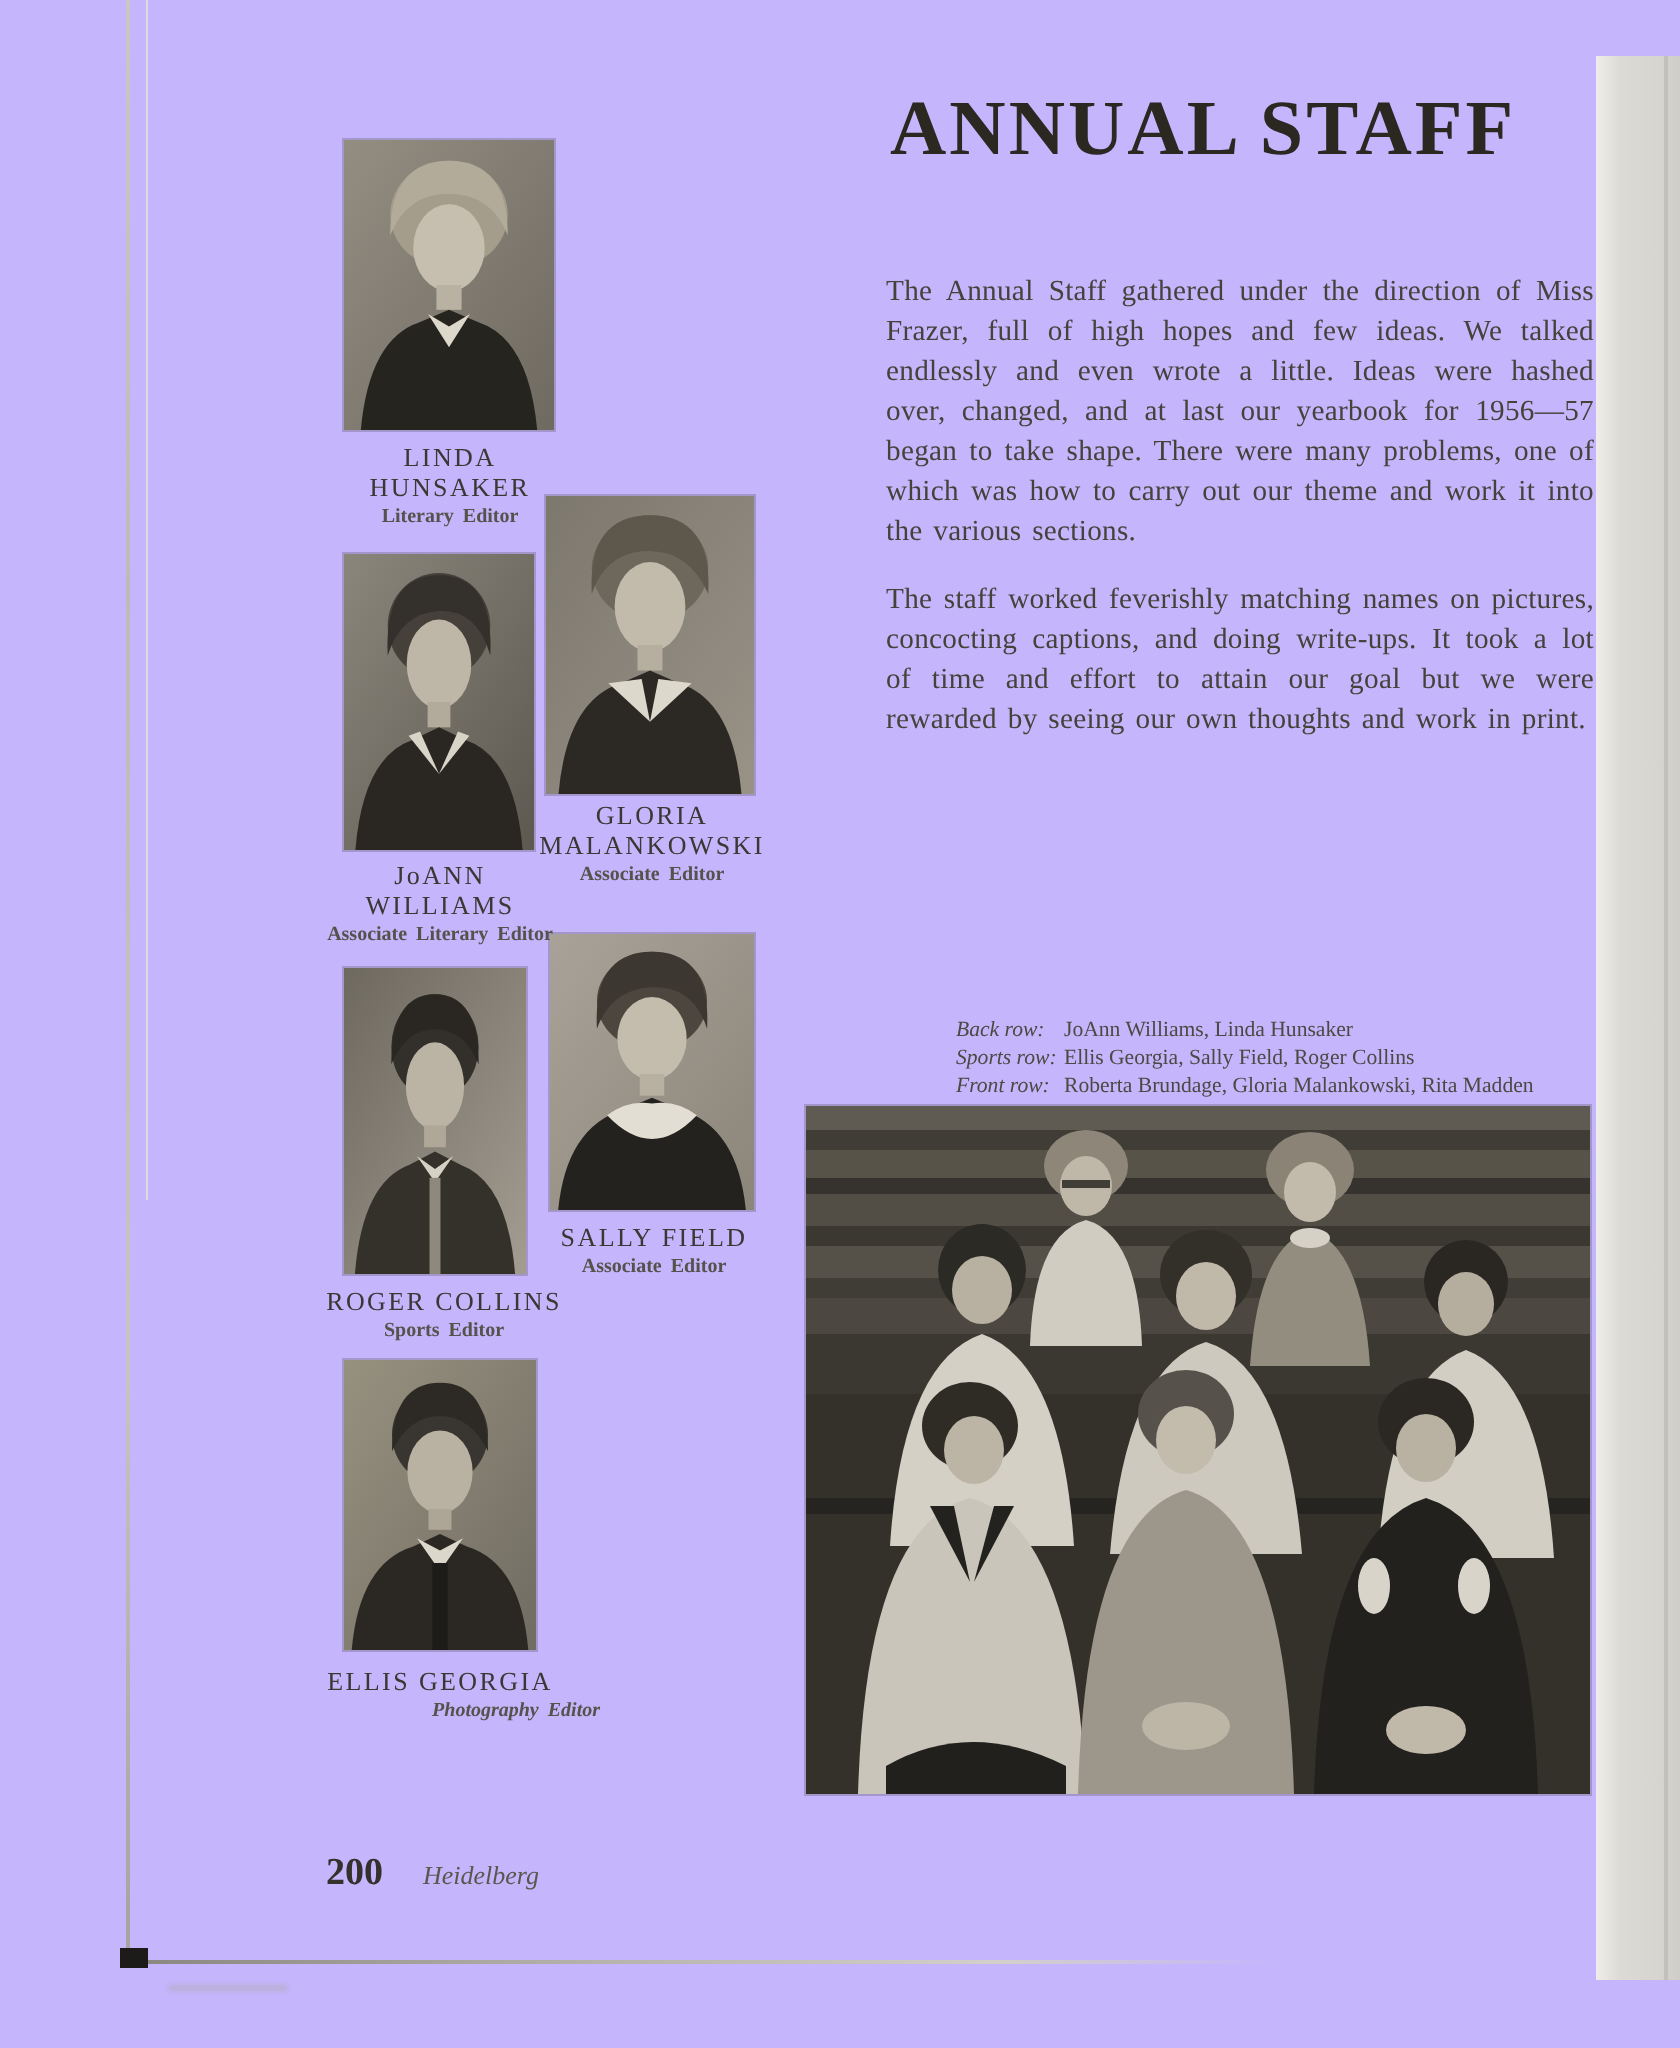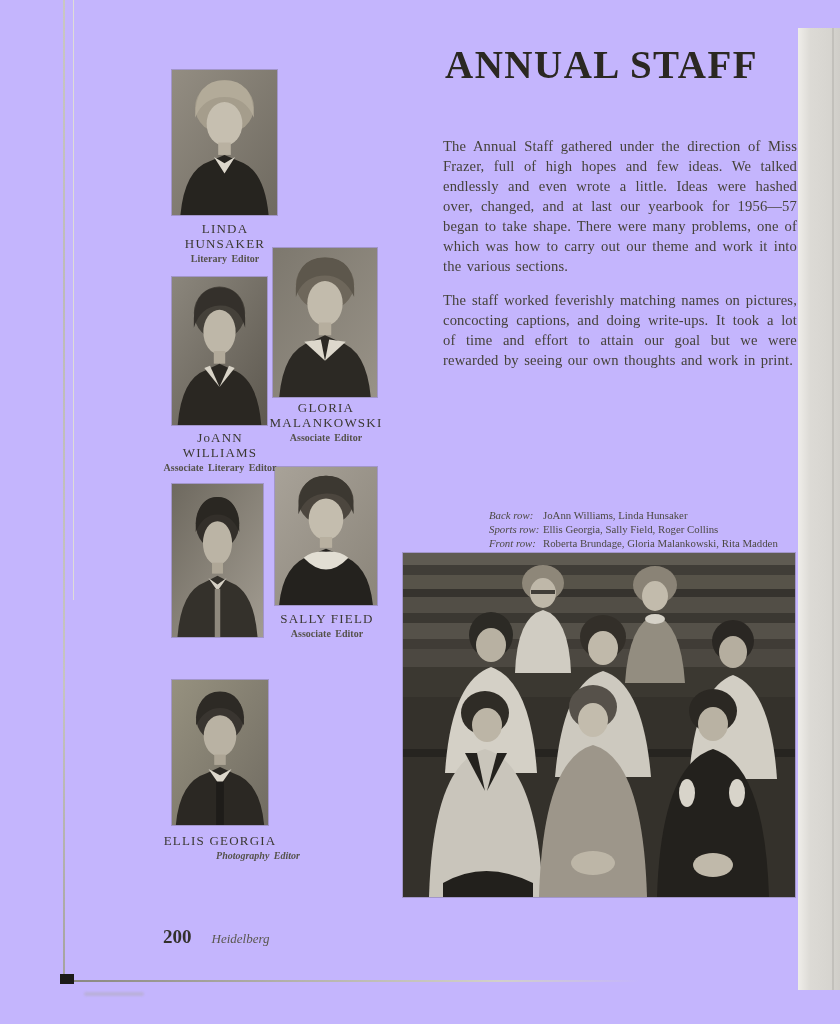--- a/index.html
+++ b/index.html
@@ -30,21 +30,21 @@
   }
   .body-text{position:absolute;left:443px;top:136px;width:354px;}
   .body-text p{
     margin:0 0 14px 0;font-size:14.6px;line-height:20px;color:#45423a;
     text-align:justify;word-spacing:1.6px;letter-spacing:0.15px;
   }
 
   
   .group-caption{position:absolute;left:478px;top:508px;width:310px;
     font-size:10.8px;line-height:14px;color:#4c4943;}
-  .gc-row{display:flex;margin-left:11px;}
+  .gc-row{display:flex;}
   .gc-label{font-style:italic;width:54px;flex:0 0 54px;}
   .gc-names{flex:1;}
 
   
   .photo{position:absolute;overflow:hidden;box-shadow:0 0 0 1px rgba(60,58,52,0.25);}
   .photo svg{display:block;width:100%;height:100%;}
 
   
   .p-caption{position:absolute;text-align:center;}
   .p-name{font-size:13px;letter-spacing:1.2px;color:#3a3832;line-height:15px;white-space:pre-line;}
@@ -266,20 +266,24 @@
       <rect width="100" height="140" fill="url(#bg5)"></rect>
       <ellipse cx="50" cy="36" rx="24" ry="24" fill="#332f2a"></ellipse>
       <ellipse cx="50" cy="54" rx="16" ry="20" fill="#bbb4a5"></ellipse>
       <path d="M26,44 Q26,12 50,12 Q74,12 74,44 Q66,28 50,28 Q34,28 26,44 Z" fill="#2a2722"></path>
       <rect x="44" y="72" width="12" height="10" fill="#afa797"></rect>
       <path d="M6,140 Q10,98 36,90 L50,84 L64,90 Q90,98 94,140 Z" fill="#34312b"></path>
       <path d="M40,86 L50,98 L60,86 L50,92 Z" fill="#d6d1c5"></path>
       <rect x="47" y="96" width="6" height="44" fill="#8f897d"></rect>
     </svg>
   </div>
+  <div class="p-caption" style="left:142px;top:643px;width:160px;">
+    <div class="p-name">ROGER COLLINS</div>
+    <div class="p-role">Sports Editor</div>
+  </div>
 
   <div class="photo" style="left:172px;top:680px;width:96px;height:145px;">
     <svg viewBox="0 0 100 140" preserveAspectRatio="none">
       <defs>
           <linearGradient id="bg6" x1="0" y1="0" x2="1" y2="1">
         <stop offset="0" stop-color="#96917f"></stop>
             <stop offset="1" stop-color="#716c62"></stop>
           </linearGradient>
         </defs>
       <rect width="100" height="140" fill="url(#bg6)"></rect>

